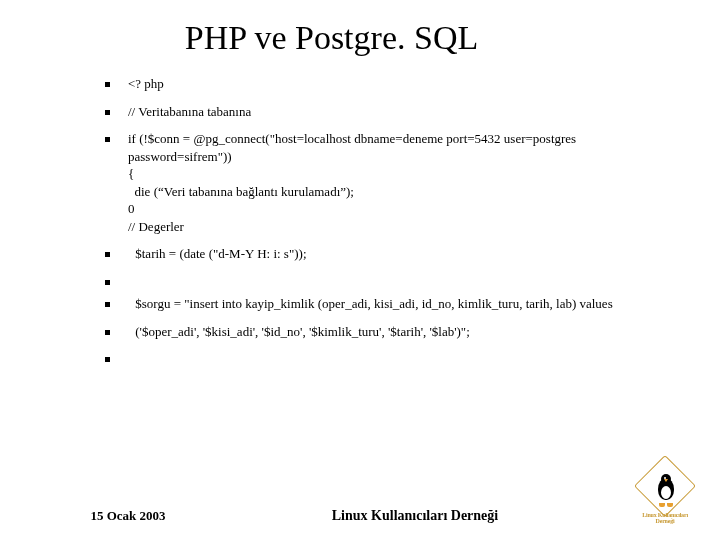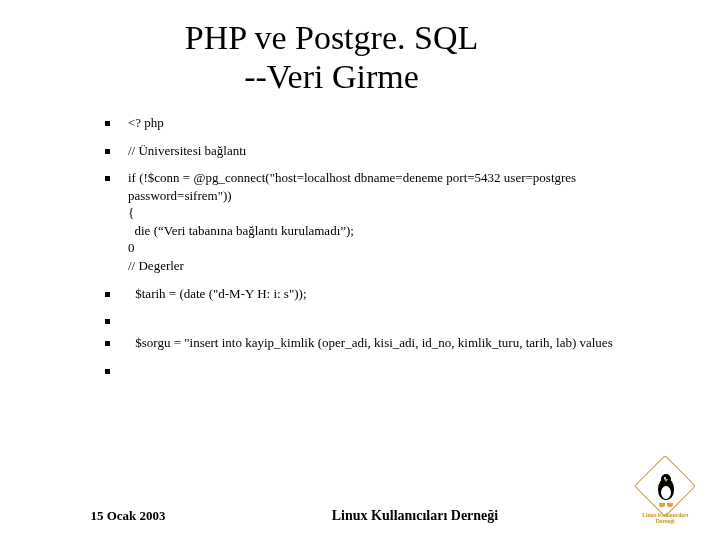--- a/index.html
+++ b/index.html
@@ -170,51 +170,54 @@
       color: #c89a35;
       font-weight: bold;
       letter-spacing: -0.2px;
     }
   </style>
 </head>
 <body>
 
 <div class="title">
   <span>PHP ve Postgre. SQL</span><br>
-  <span>--Veri Girme</span>
 </div>
 
 <div class="content">
   <div class="bullet-row">
     <div class="bullet"></div>
     <div class="btext">&lt;? php</div>
   </div>
   <div class="bullet-row">
     <div class="bullet"></div>
-    <div class="btext">// Üniversitesi bağlantı</div>
+    <div class="btext">// Veritabanına tabanına</div>
   </div>
   <div class="bullet-row">
     <div class="bullet"></div>
     <div class="btext">if (!$conn = @pg_connect("host=localhost dbname=deneme port=5432 user=postgres password=sifrem"))
 {
   die (“Veri tabanına bağlantı kurulamadı”);
 0
 // Degerler</div>
   </div>
   <div class="bullet-row indent">
     <div class="bullet"></div>
     <div class="btext"> $tarih = (date ("d-M-Y H: i: s"));</div>
   </div>
   <div class="bullet-row indent">
     <div class="bullet"></div>
     <div class="btext"></div>
   </div>
   <div class="bullet-row indent">
     <div class="bullet"></div>
     <div class="btext"> $sorgu = "insert into kayip_kimlik (oper_adi, kisi_adi, id_no, kimlik_turu, tarih, lab) values</div>
+  </div>
+  <div class="bullet-row indent">
+    <div class="bullet"></div>
+    <div class="btext"> ('$oper_adi', '$kisi_adi', '$id_no', '$kimlik_turu', '$tarih', '$lab')";</div>
   </div>
   <div class="bullet-row indent">
     <div class="bullet"></div>
     <div class="btext"></div>
   </div>
 </div>
 
 <div class="footer">
   <div class="footer-left">
     <span>15 Ocak 2003</span><br>

